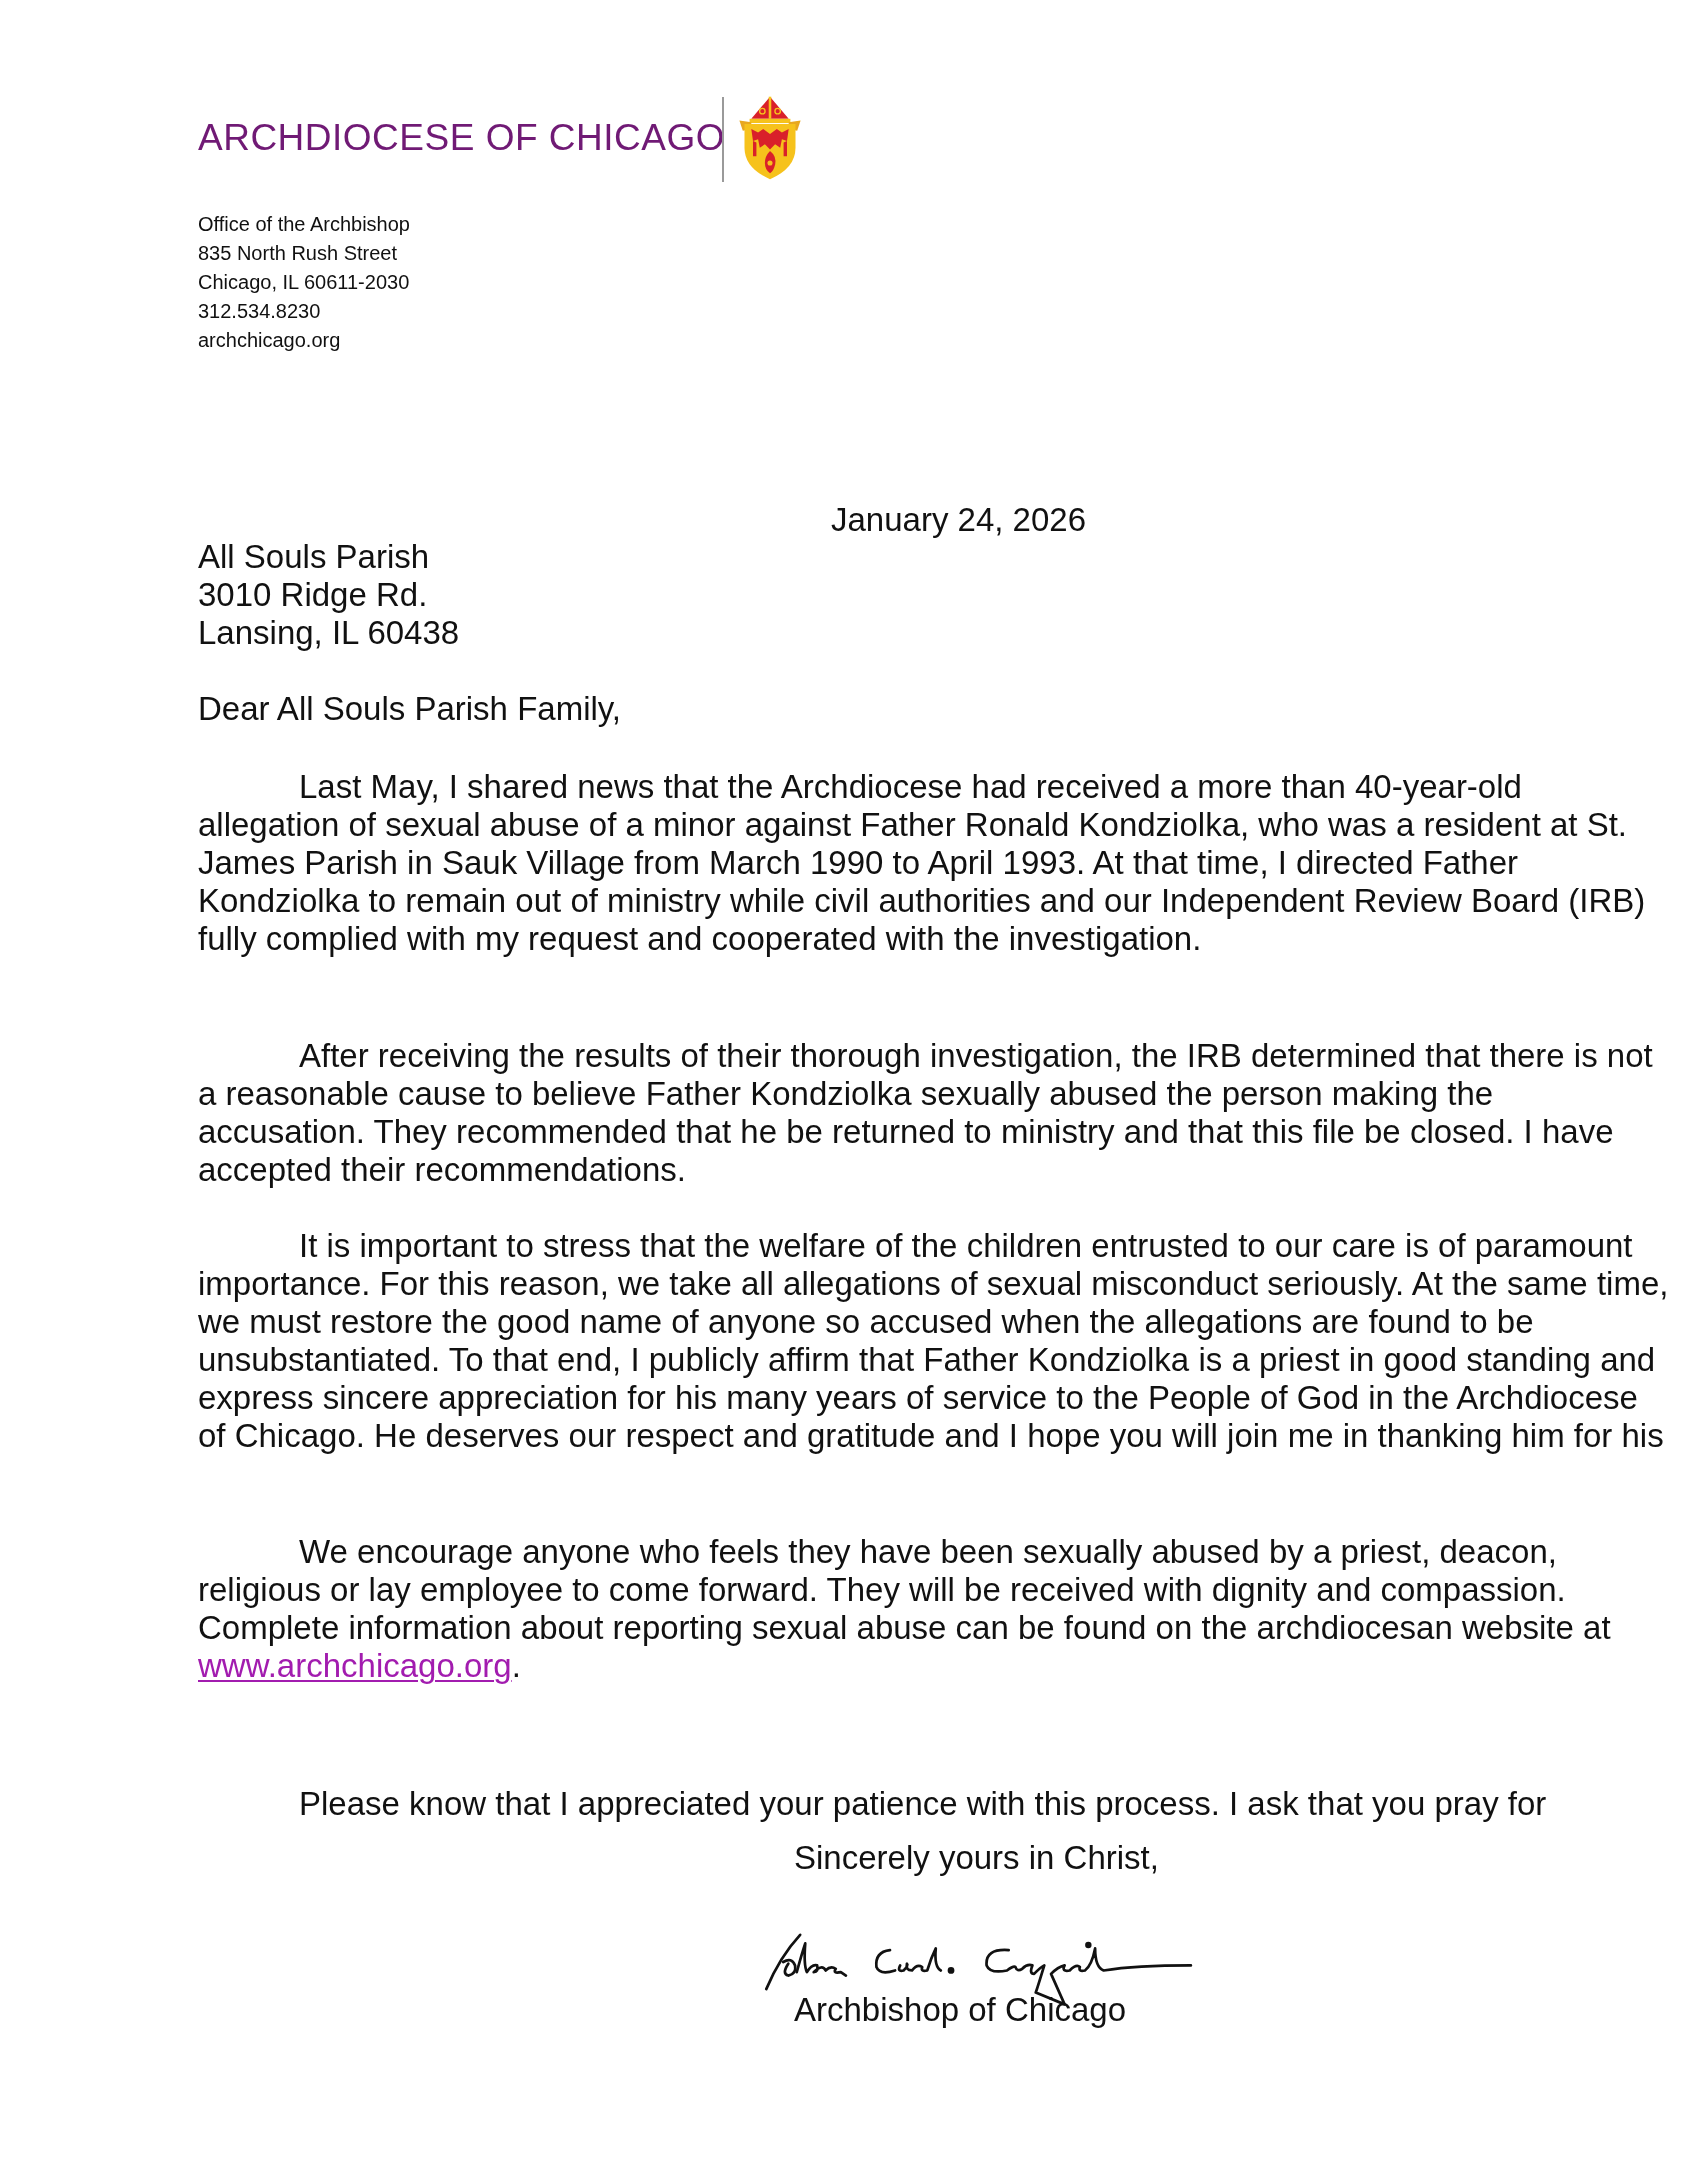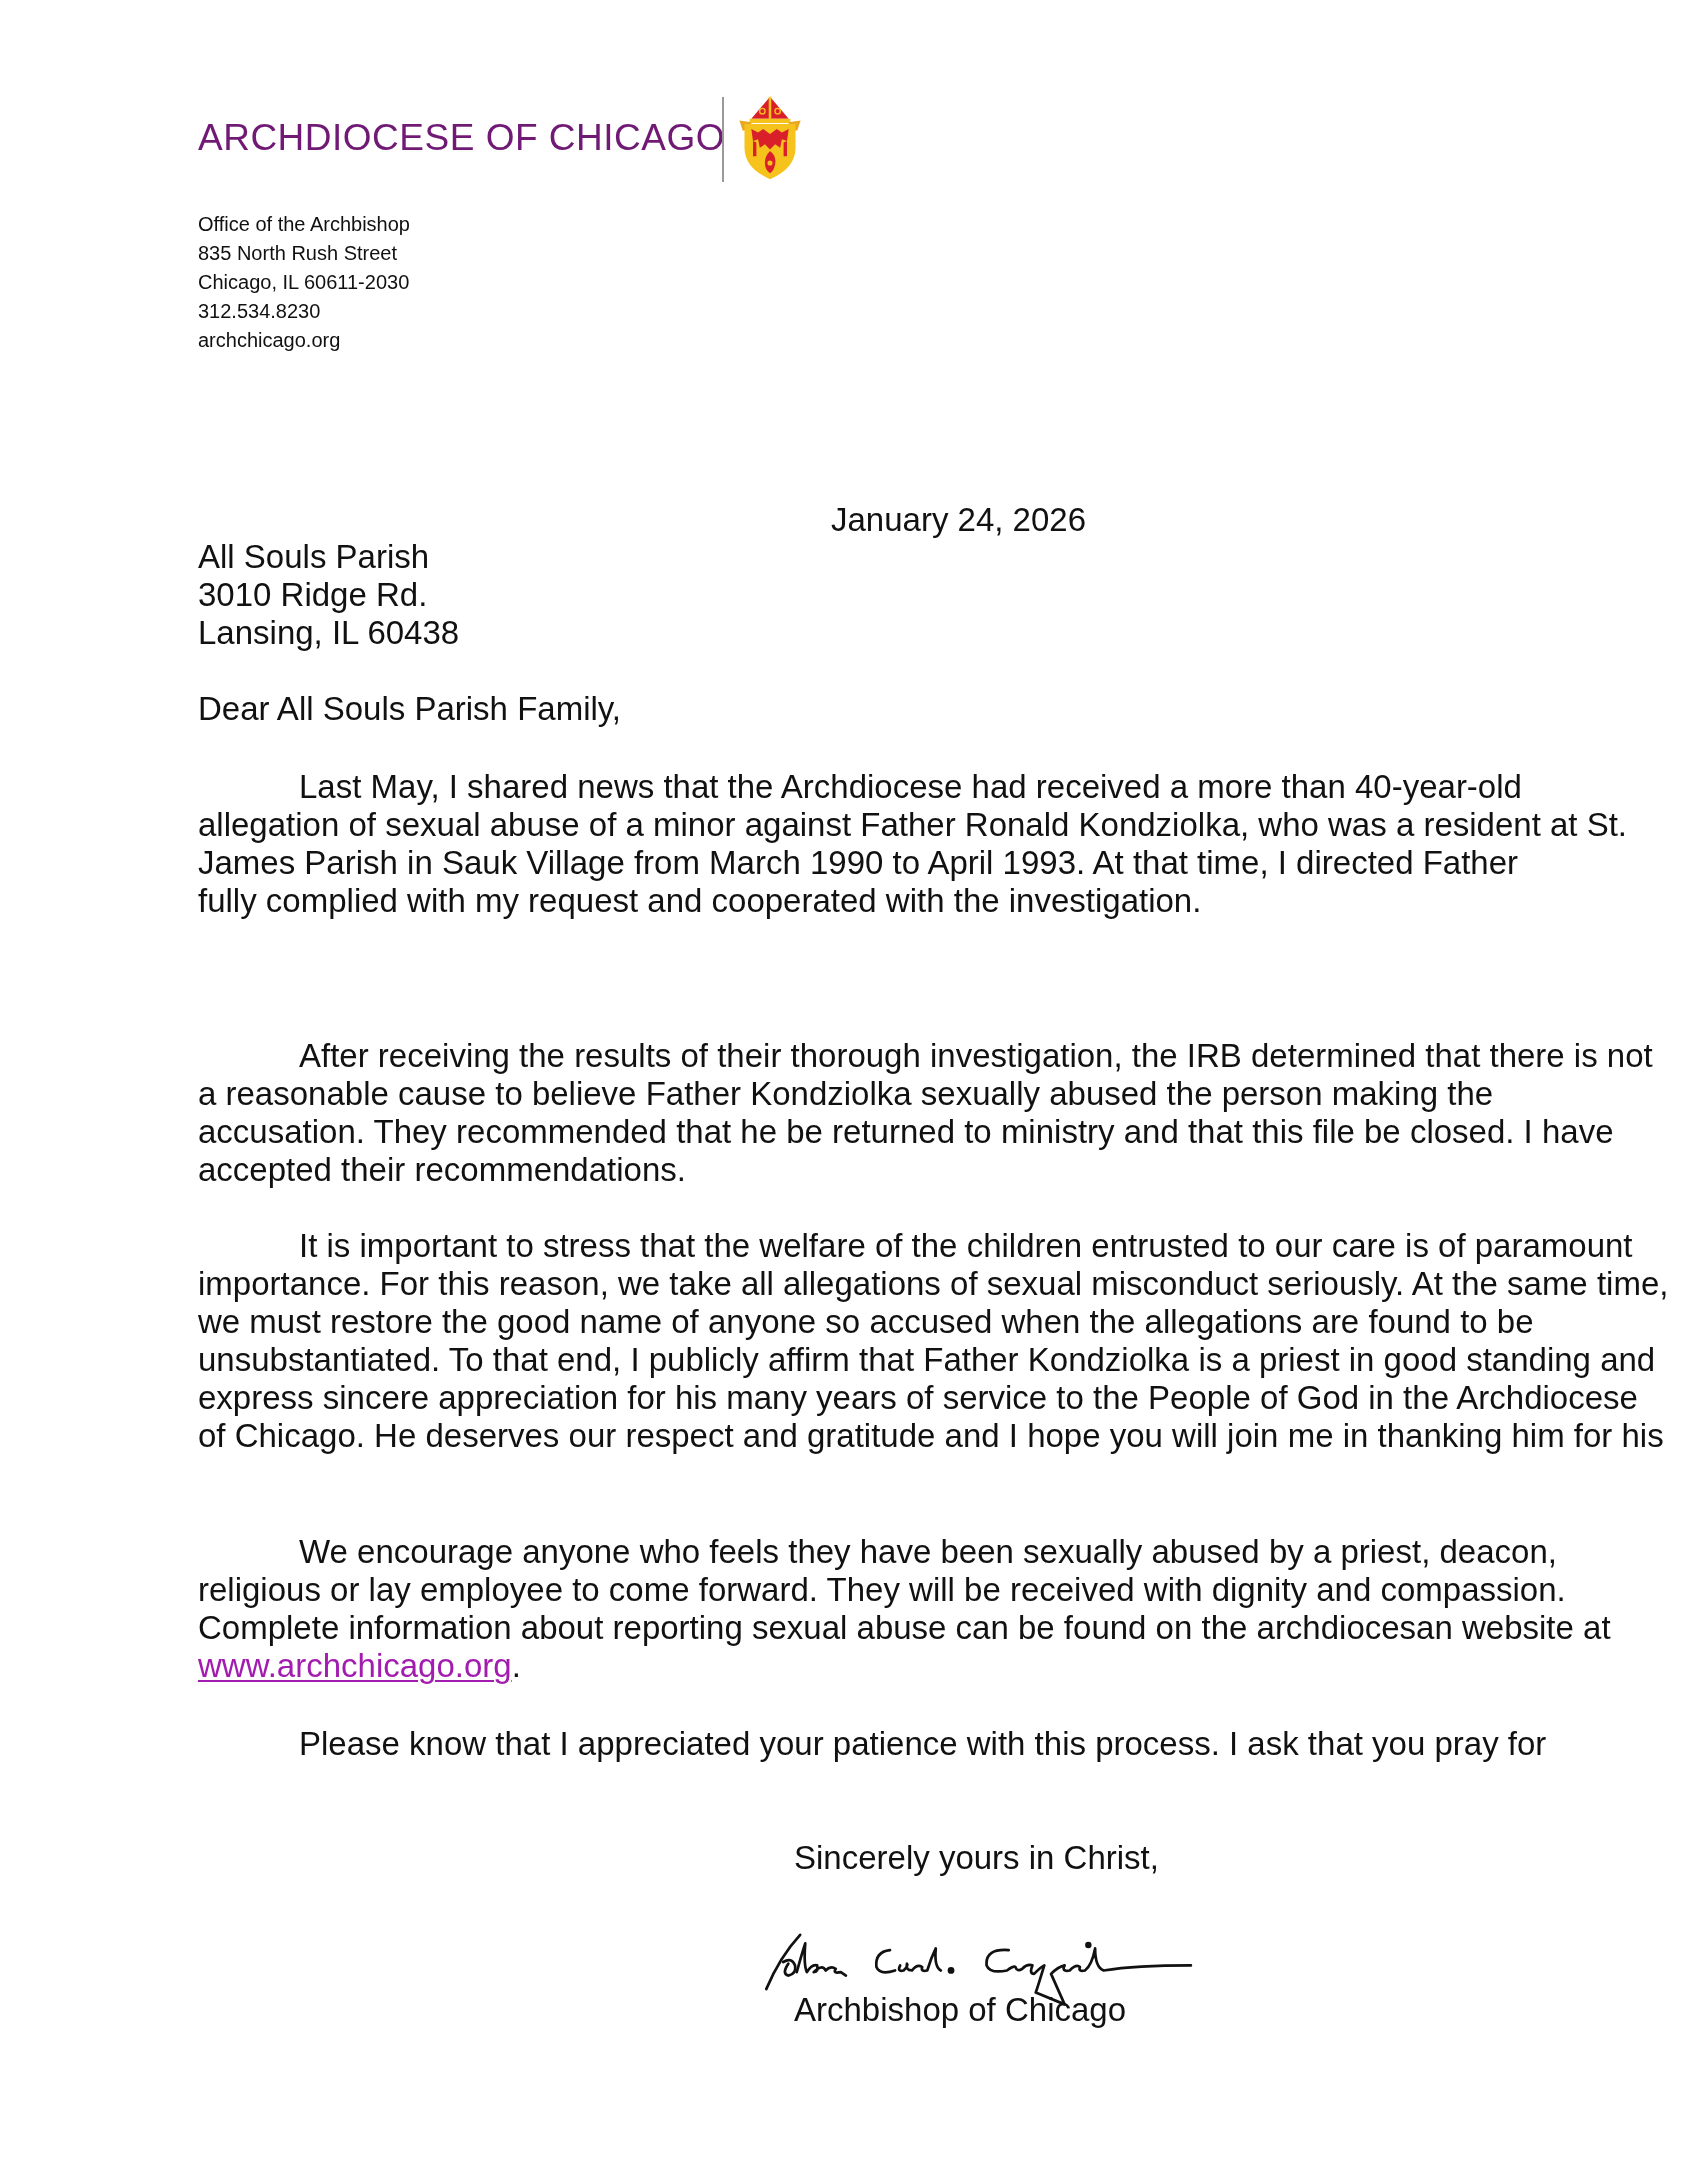--- a/index.html
+++ b/index.html
@@ -14,21 +14,21 @@
   .line { white-space: nowrap; height: 38px; }
   .indent { padding-left: 101px; }
   .date { left: 831px; top: 501px; }
   .recipient { left: 198px; top: 538px; }
   .salutation { left: 198px; top: 690px; }
   .para { left: 198px; width: 1329px; }
   .p1 { top: 768px; }
   .p2 { top: 1037px; }
   .p3 { top: 1227px; }
   .p4 { top: 1533px; }
-  .p5 { top: 1725px; }
+  .p5 { top: 1785px; }
   .closing { left: 794px; top: 1839px; }
   .sig { left: 762px; top: 1923px; width: 434px; height: 89px; }
   .title { left: 794px; top: 1991px; }
   a.link { color: #a21caf; text-decoration: underline; text-decoration-thickness: 1.7px; text-underline-offset: 3.4px; }
 </style>
 </head>
 <body>
 
 <div class="abs org-name">ARCHDIOCESE OF CHICAGO</div>
 <div class="abs divider"></div>
@@ -69,20 +69,21 @@
   <div class="line">3010 Ridge Rd.</div>
   <div class="line">Lansing, IL 60438</div>
 </div>
 
 <div class="abs body-text salutation line">Dear All Souls Parish Family,</div>
 
 <div class="abs body-text para p1">
   <div class="line indent">Last May, I shared news that the Archdiocese had received a more than 40-year-old</div>
   <div class="line">allegation of sexual abuse of a minor against Father Ronald Kondziolka, who was a resident at St.</div>
   <div class="line">James Parish in Sauk Village from March 1990 to April 1993. At that time, I directed Father</div>
+  <div class="line">Kondziolka to remain out of ministry while civil authorities and our Independent Review Board (IRB)</div>
   <div class="line">fully complied with my request and cooperated with the investigation.</div>
 </div>
 
 <div class="abs body-text para p2">
   <div class="line indent">After receiving the results of their thorough investigation, the IRB determined that there is not</div>
   <div class="line">a reasonable cause to believe Father Kondziolka sexually abused the person making the</div>
   <div class="line">accusation. They recommended that he be returned to ministry and that this file be closed. I have</div>
   <div class="line">accepted their recommendations.</div>
 </div>
 

